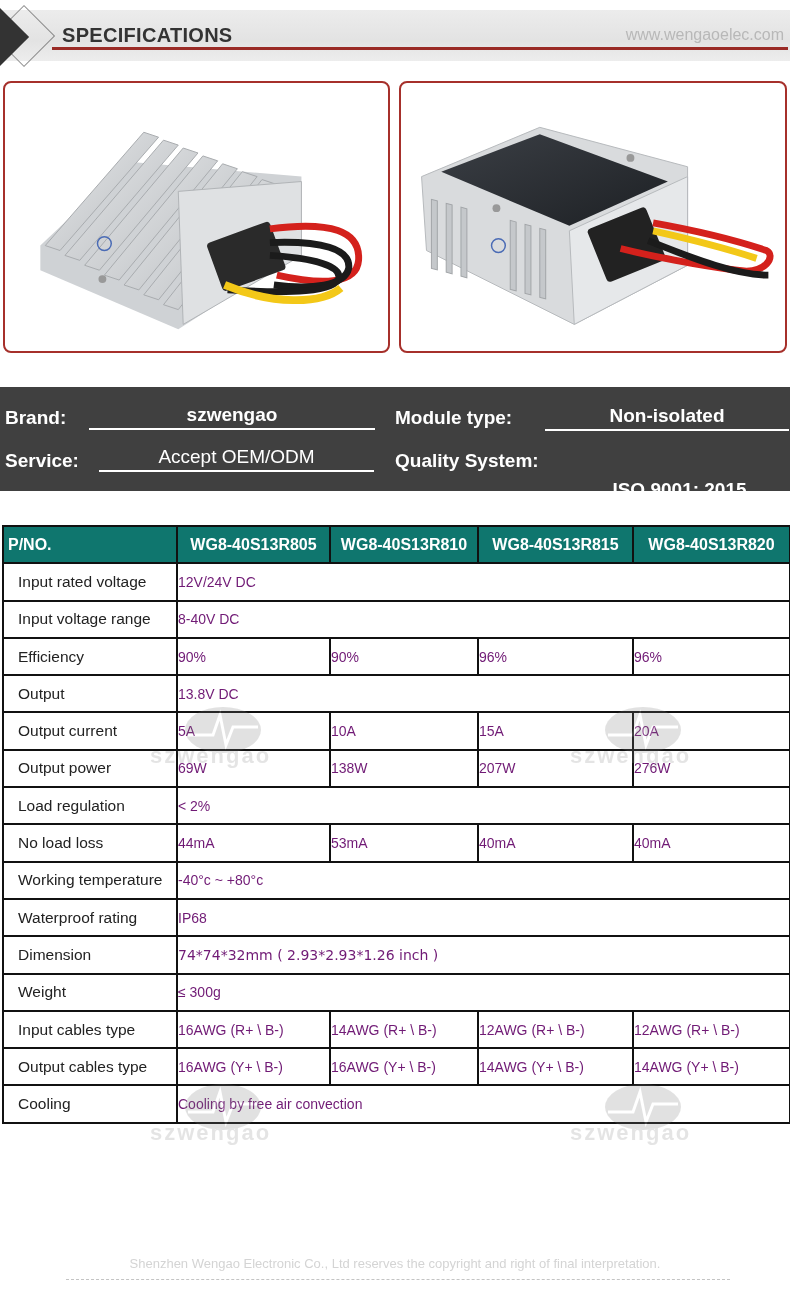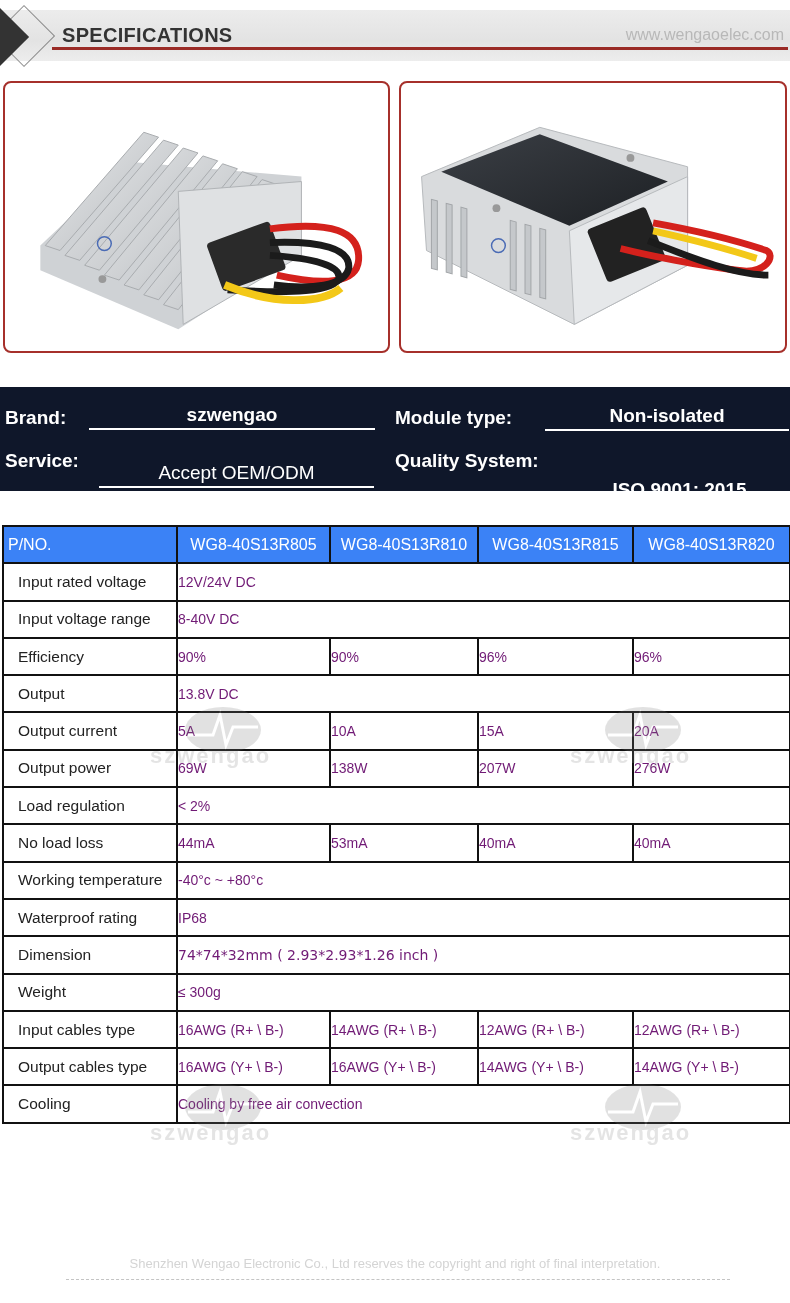--- a/index.html
+++ b/index.html
@@ -34,39 +34,39 @@
   .photo {
     position: absolute; top: 81px; height: 272px; border: 2px solid #a6302b;
     border-radius: 8px; background: #ffffff; overflow: hidden;
   }
   .photo-1 { left: 3px; width: 387px; }
   .photo-2 { left: 399px; width: 388px; }
   .photo svg { width: 100%; height: 100%; display: block; }
 
   
   .info-band {
-    position: absolute; left: 0; top: 387px; width: 790px; height: 104px; background: #0f172a;
+    position: absolute; left: 0; top: 387px; width: 790px; height: 104px; background: #404040;
     color: #ffffff; font-weight: bold;
   }
   .info-label { position: absolute; white-space: nowrap; }
   .info-value {
     position: absolute; border-bottom: 2px solid #ffffff; text-align: center;
     white-space: nowrap; height: 26px; line-height: 22px;
   }
 
   
   .spec-table {
     position: absolute; left: 2px; top: 525px; width: 787px;
     border-collapse: collapse; table-layout: fixed;
   }
   .spec-table th, .spec-table td {
     border: 2px solid #111111; height: 37.3px; padding: 0;
   }
   .spec-table th {
-    background: #3b82f6; color: #ffffff; font-size: 16px; font-weight: normal; text-align: center;
+    background: #0f766e; color: #ffffff; font-size: 16px; font-weight: bold; text-align: center;
   }
   .spec-table th.p-label { text-align: left; padding-left: 4px; font-size: 16px; }
   .spec-table td { font-size: 14px; color: #701a75; text-align: left; }
   .spec-table td.row-label { text-align: left; padding-left: 14px; font-size: 15.5px; color: #222222; }
   .spec-table td.dim-cell { font-family: "DejaVu Sans", sans-serif; font-size: 14px; }
 
   .watermark {
     position: absolute; pointer-events: none; opacity: 0.22;
   }
   .watermark .wm-text {
@@ -152,21 +152,21 @@
 </div>
 
 <div class="info-band">
   <div class="info-label" style="left:5px; top:20px; font-size:19px;">Brand:</div>
   <div class="info-value" style="left:89px; top:17px; width:286px; font-size:19px;">szwengao</div>
 
   <div class="info-label" style="left:395px; top:20px; font-size:19px;">Module type:</div>
   <div class="info-value" style="left:545px; top:18px; width:244px; font-size:19px;">Non-isolated</div>
 
   <div class="info-label" style="left:5px; top:63px; font-size:19px;">Service:</div>
-  <div class="info-value" style="left:99px; top:75px; width:275px; font-size:19px; font-weight:normal;">Accept OEM/ODM</div>
+  <div class="info-value" style="left:99px; top:59px; width:275px; font-size:19px; font-weight:normal;">Accept OEM/ODM</div>
 
   <div class="info-label" style="left:395px; top:63px; font-size:19px;">Quality System:</div>
   <div class="info-value" style="left:570px; top:48px; width:219px; font-size:19px; font-weight:bold;margin-top:44px;">ISO 9001: 2015</div>
 </div>
 
 <table class="spec-table">
   <colgroup>
     <col style="width:174px">
       <col style="width:153px">
       <col style="width:148px">

